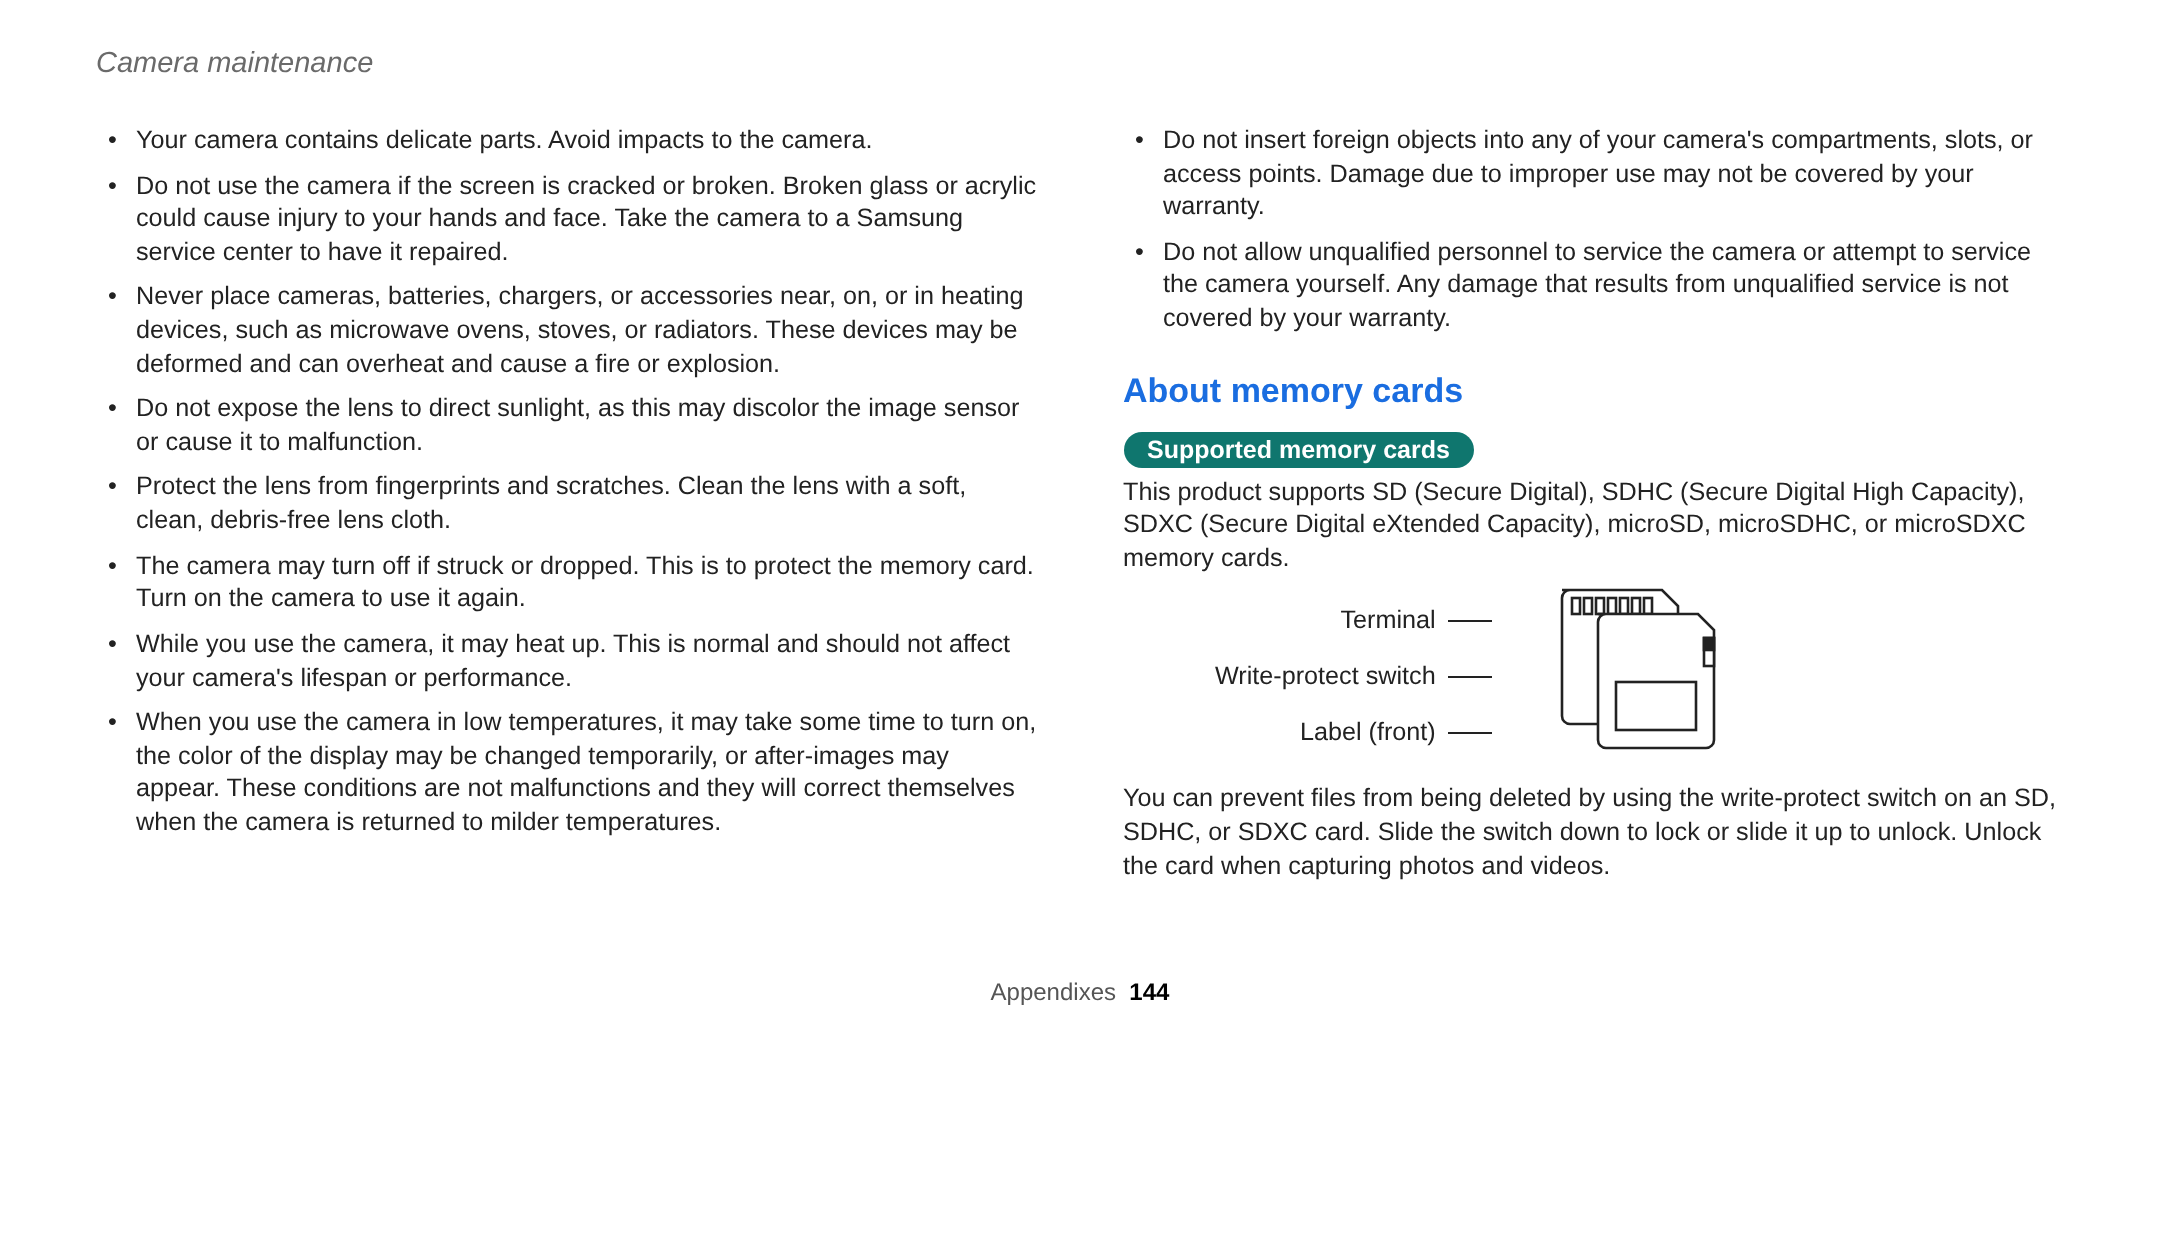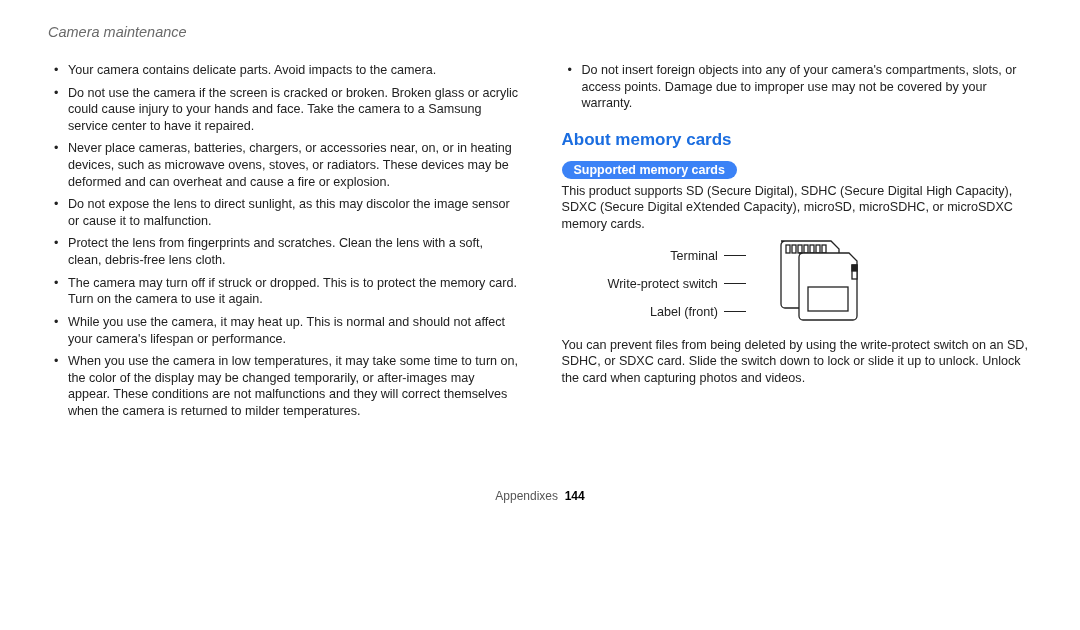--- a/index.html
+++ b/index.html
@@ -5,21 +5,21 @@
   * { box-sizing: border-box; margin: 0; padding: 0; }
   html, body { width: 1080px; height: 630px; background: #ffffff; font-family: "Segoe UI", "Arial", sans-serif; color: #222; }
   .page { width: 1080px; height: 503px; padding: 24px 48px 16px 48px; position: relative; }
   .header { font-size: 14.5px; color: #6a6a6a; font-style: italic; margin-bottom: 22px; }
   .columns { display: flex; gap: 43px; }
   .col { flex: 1; }
   ul.bullets { list-style: none; padding-left: 6px; }
   ul.bullets li { position: relative; padding-left: 14px; font-size: 12.6px; line-height: 1.32; margin-bottom: 6px; }
   ul.bullets li::before { content: "•"; position: absolute; left: 0; top: 0; }
   .section-title { color: #1a6de0; font-weight: 600; font-size: 17px; margin: 18px 0 10px 0; }
-  .pill { display: inline-block; background: #3b82f6; color: #fff; border-radius: 11px; padding: 2px 12px; font-size: 12.5px; font-weight: 600; margin-bottom: 4px; }
+  .pill { display: inline-block; background: #0f766e; color: #fff; border-radius: 11px; padding: 2px 12px; font-size: 12.5px; font-weight: 600; margin-bottom: 4px; }
   .para { font-size: 12.6px; line-height: 1.32; margin-bottom: 6px; }
   .diagram-block { margin: 6px 0 8px 0; }
   .diagram-row { display: flex; align-items: center; justify-content: flex-start; }
   .labels-col { display: flex; flex-direction: column; gap: 14px; font-size: 12.6px; margin-right: 8px; margin-left: 46px; }
   .labels-col div { display: flex; align-items: center; justify-content: flex-end; }
   .lead-line { width: 22px; height: 1px; background: #222; margin-left: 6px; }
   .sd-svg { margin-left: 2px; }
   .footer { position: absolute; bottom: 0; left: 0; width: 1080px; text-align: center; font-size: 12px; color: #555; }
   .footer b { font-weight: 700; color: #000; }
 </style>
@@ -40,20 +40,21 @@
           <li>Protect the lens from fingerprints and scratches. Clean the lens with a soft, clean, debris-free lens cloth.</li>
           <li>The camera may turn off if struck or dropped. This is to protect the memory card. Turn on the camera to use it again.</li>
           <li>While you use the camera, it may heat up. This is normal and should not affect your camera's lifespan or performance.</li>
           <li>When you use the camera in low temperatures, it may take some time to turn on, the color of the display may be changed temporarily, or after-images may appear. These conditions are not malfunctions and they will correct themselves when the camera is returned to milder temperatures.</li>
         </ul>
     </div>
 
     <div class="col">
       <ul class="bullets" id="right-top-bullets">
           <li>Do not insert foreign objects into any of your camera's compartments, slots, or access points. Damage due to improper use may not be covered by your warranty.</li>
+          <li>Do not allow unqualified personnel to service the camera or attempt to service the camera yourself. Any damage that results from unqualified service is not covered by your warranty.</li>
         </ul>
 
       <div class="section-title">About memory cards</div>
 
       <span class="pill">Supported memory cards</span>
       <div class="para">This product supports SD (Secure Digital), SDHC (Secure Digital High Capacity), SDXC (Secure Digital eXtended Capacity), microSD, microSDHC, or microSDXC memory cards.</div>
 
       <div class="diagram-block">
         <div class="diagram-row">
           <div class="labels-col">

